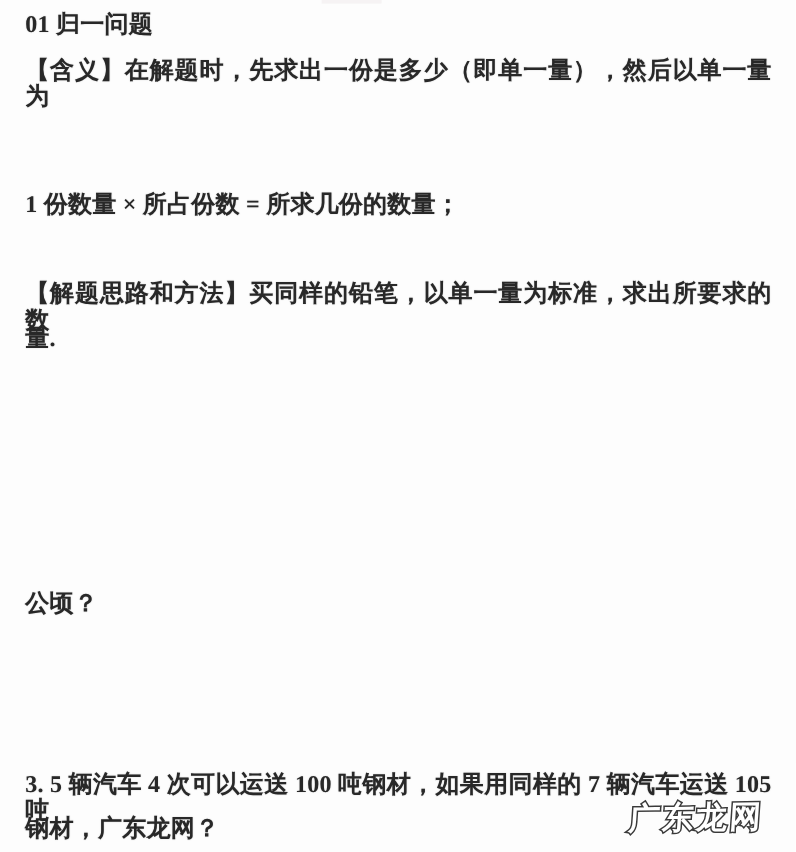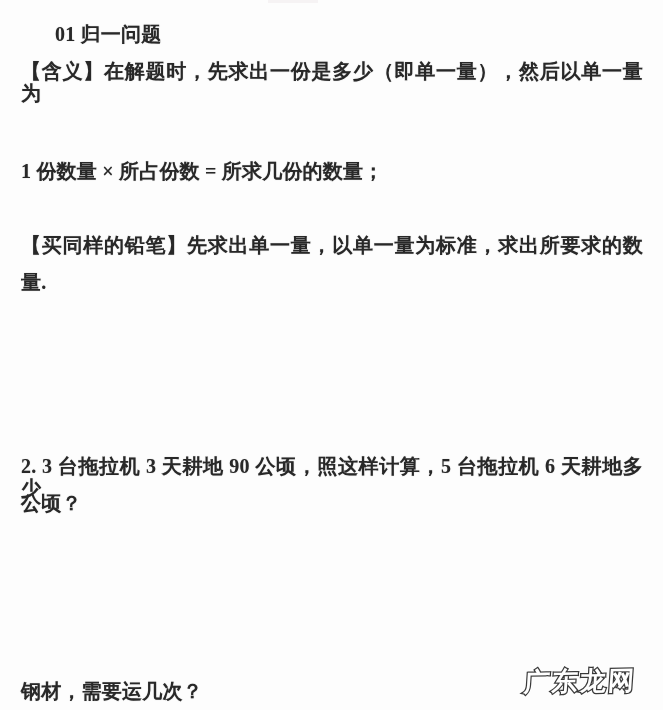--- a/index.html
+++ b/index.html
@@ -34,22 +34,21 @@
     letter-spacing: 0.2px;
     text-shadow: 0 0 1px rgba(40, 40, 40, 0.35);
   }
   .line.justify {
     width: 622px;
     white-space: normal;
     text-align: justify;
     text-align-last: justify;
   }
   .heading {
-    top: 23px;
-    margin-left: 34px;
+    top: 10px;
   }
   .watermark {
     position: absolute;
     left: 524px;
     top: 664px;
     font-size: 26px;
     font-weight: 700;
     letter-spacing: 2px;
     color: #ffffff;
     -webkit-text-stroke: 2.5px #3a3a3a;
@@ -60,23 +59,23 @@
 </style>
 </head>
 <body>
 
 <div class="page">
 
   <div class="scan-artifact"></div>
 
   <div class="line heading">01 归一问题</div>
 
-  <div class="line justify" style="top:60px">【含义】在解题时，先求出一份是多少（即单一量），然后以单一量为</div>
+  <div class="line justify" style="top:48px">【含义】在解题时，先求出一份是多少（即单一量），然后以单一量为</div>
   <div class="line" style="top:160px">1 份数量 × 所占份数 = 所求几份的数量；</div>
-  <div class="line justify" style="top:234px">【买同样的铅笔】先求出单一量，以单一量为标准，求出所要求的数</div>
+  <div class="line justify" style="top:234px">【解题思路和方法】买同样的铅笔，以单一量为标准，求出所要求的数</div>
   <div class="line" style="top:271px">量.</div>
-  <div class="line justify" style="top:455px">2. 3 台拖拉机 3 天耕地 90 公顷，照这样计算，5 台拖拉机 6 天耕地多少</div>
   <div class="line" style="top:492px">公顷？</div>
-  <div class="line" style="top:680px">钢材，需要运几次？</div>
+  <div class="line justify" style="top:643px">3. 5 辆汽车 4 次可以运送 100 吨钢材，如果用同样的 7 辆汽车运送 105 吨</div>
+  <div class="line" style="top:680px">钢材，广东龙网？</div>
 
   <div class="watermark">广东龙网</div>
 
 </div>
 
 </body></html>

